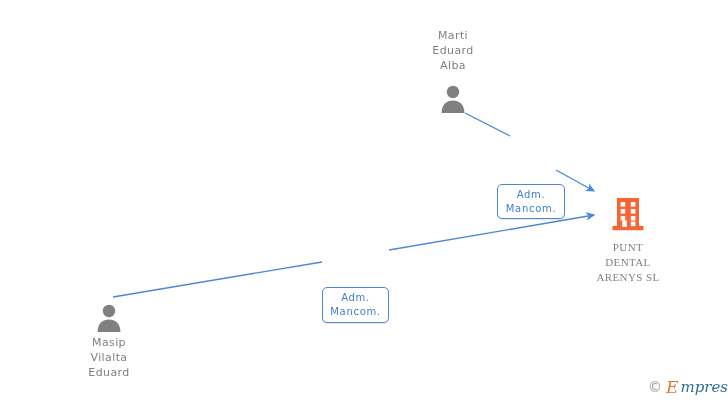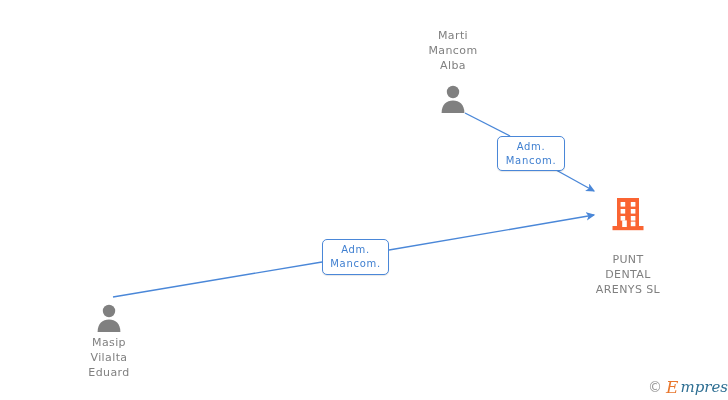--- a/index.html
+++ b/index.html
@@ -54,28 +54,29 @@
     color: #3f7fd0;
     font-size: 10px;
     line-height: 14px;
     letter-spacing: 0.7px;
     text-align: center;
     display: flex;
     align-items: center;
     justify-content: center;
     white-space: pre-line;
     box-shadow: 0 1px 1px rgba(0,0,0,0.10);
+    margin-top: 48px;
   }
   
   #node-marti      { left: 398px; top: 28px;  width: 110px; }
   #node-marti .person-icon { margin-top: 10px; }
   #node-masip      { left: 54px;  top: 302px; width: 110px; }
   #node-masip .node-label { margin-top: 3px; }
   #node-company    { left: 572px; top: 196px; width: 112px; }
-  #node-company .node-label { margin-top: 20px; }
+  #node-company .node-label { margin-top: 8px; font-family: Liberation Serif, serif; }
   #rel-box-1 { left: 497px; top: 136px; width: 68px;  height: 35px; }
   #rel-box-2 { left: 322px; top: 239px; width: 67px;  height: 36px; }
   
   #watermark {
     position: absolute;
     left: 648px;
     top: 376px;
     height: 22px;
     display: flex;
     align-items: center;
@@ -118,21 +119,21 @@
 
     <line x1="556" y1="170" x2="594" y2="191" stroke="#4a87d8" stroke-width="1.4" marker-end="url(#arrowhead)"></line>
 
     <line x1="113" y1="297" x2="322" y2="262" stroke="#4a87d8" stroke-width="1.4"></line>
 
     <line x1="389" y1="250" x2="594" y2="215" stroke="#4a87d8" stroke-width="1.4" marker-end="url(#arrowhead)"></line>
   </svg>
 
   <div class="node" id="node-marti">
     <div class="node-label">Marti
-Mancom
+Eduard
 Alba</div>
     <svg class="person-icon" viewBox="0 0 30 30">
       <circle cx="15" cy="9" r="6.2" fill="#808080"></circle>
       <path d="M3.6,30 C3.6,21.6 8.6,17.6 15,17.6 C21.4,17.6 26.4,21.6 26.4,30 Z" fill="#808080"></path>
     </svg>
   </div>
 
   <div class="node" id="node-masip">
     <svg class="person-icon" viewBox="0 0 30 30">
       <circle cx="15" cy="9" r="6.2" fill="#808080"></circle>

